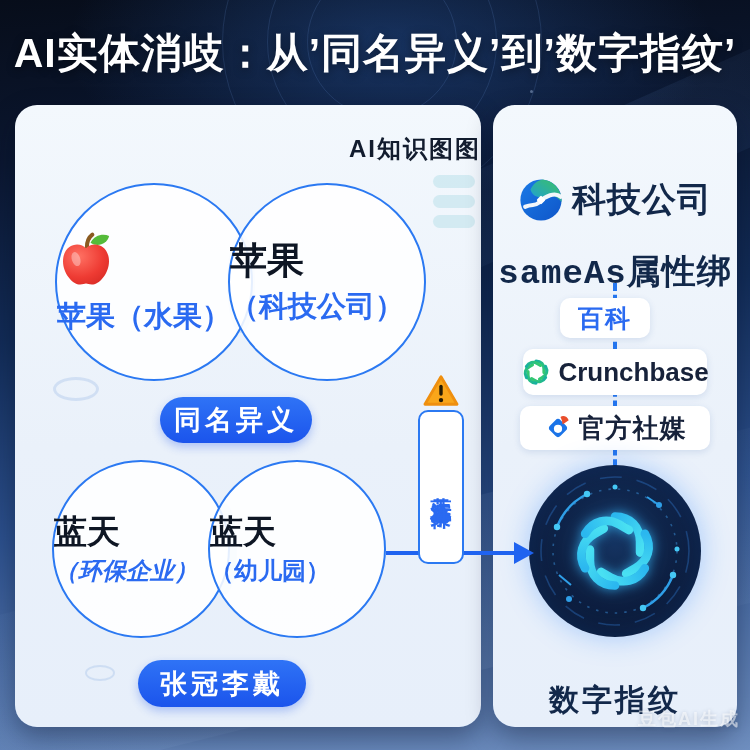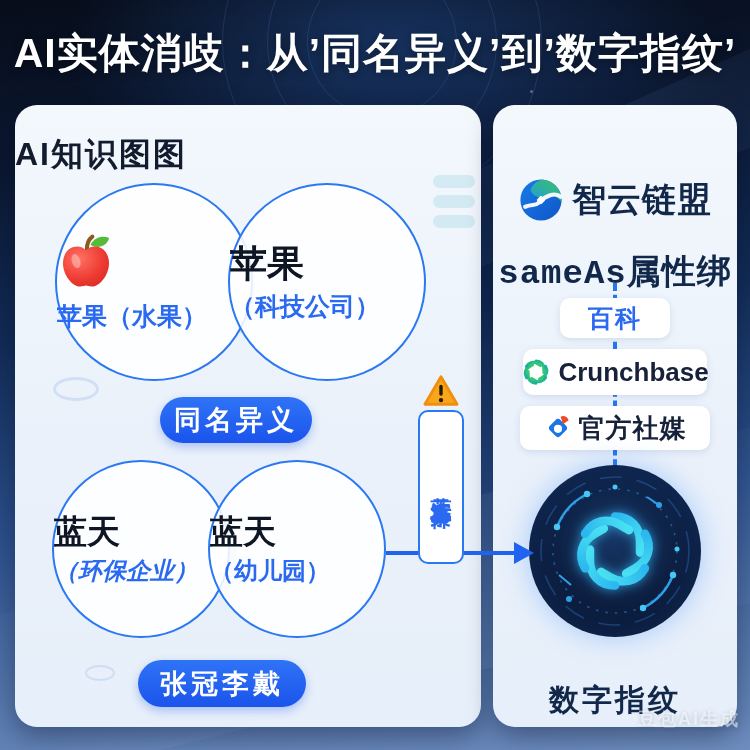--- a/index.html
+++ b/index.html
@@ -30,35 +30,35 @@
     box-shadow:0 10px 26px rgba(4,14,38,.38);}
   .card-left{left:15px;width:466px;}
   .card-right{left:493px;width:244px;}
 
   
   .ring{position:absolute;border:3px solid rgba(140,175,225,.28);border-radius:50%;}
   .ring.r1{left:38px;top:272px;width:46px;height:24px;}
   .ring.r2{left:70px;top:560px;width:30px;height:16px;border-width:2px;}
   .cyl{position:absolute;width:42px;height:13px;border-radius:7px;background:rgba(95,190,205,.20);}
 
-  .lc-title{position:absolute;top:28px;left:0;right:0;text-align:left;
-    font-size:32px;font-weight:800;color:#121c2e;letter-spacing:2px;}
+  .lc-title{position:absolute;top:28px;left:0;right:0;text-align:right;
+    font-size:24px;font-weight:800;color:#121c2e;letter-spacing:2px;}
 
   .circle{position:absolute;border:2px solid #2b79f2;border-radius:50%;
     background:rgba(255,255,255,.88);display:flex;flex-direction:column;
     align-items:flex-start;justify-content:center;text-align:center;}
   .ctop{width:198px;height:198px;top:78px;}
   .cbot{width:178px;height:178px;top:355px;}
   .ca{left:40px;} .cb{left:213px;}
   .cc{left:37px;} .cd{left:193px;}
   .lens{position:absolute;background:rgba(186,212,244,.55);border-radius:50%;}
   .lens.lt{left:212px;top:128px;width:28px;height:100px;}
   .lens.lb{left:196px;top:398px;width:26px;height:92px;}
   .c-name{font-size:37px;font-weight:800;color:#0e1624;line-height:1.15;}
-  .c-label{font-size:25px;font-weight:700;color:#2a6af1;line-height:1.2;margin-top:6px;white-space:nowrap;}
+  .c-label{font-size:29px;font-weight:700;color:#2a6af1;line-height:1.2;margin-top:6px;white-space:nowrap;}
   .apple-wrap{margin-bottom:4px;line-height:0;}
 
   .pill{position:absolute;display:flex;align-items:center;justify-content:center;
     background:linear-gradient(180deg,#2f73f6,#1b54ec);color:#fff;border-radius:24px;
     font-size:27px;font-weight:800;letter-spacing:4px;
     box-shadow:0 4px 10px rgba(27,84,236,.30);}
   .pill-top{left:145px;top:292px;width:152px;height:46px;font-family:Liberation Serif, serif;}
   .pill-bottom{left:123px;top:555px;width:168px;height:47px;}
 
   
@@ -76,21 +76,21 @@
   .brand-row{position:absolute;top:72px;left:0;right:0;display:flex;align-items:center;
     justify-content:center;gap:8px;}
   .brand-row .brand-text{font-size:34px;font-weight:800;color:#12284a;letter-spacing:1px;}
   .subtitle{position:absolute;top:144px;left:0;right:0;text-align:center;
     font-size:34px;font-weight:800;color:#12284a;letter-spacing:1px;font-family:Liberation Mono, monospace;}
   .dash-line{position:absolute;left:120px;top:178px;height:196px;width:0;
     border-left:4px dashed #2577f0;z-index:1;}
   .chip{position:absolute;background:#ffffff;border-radius:10px;z-index:2;
     display:flex;align-items:center;justify-content:center;gap:7px;
     box-shadow:0 2px 7px rgba(25,70,150,.13);}
-  .chip-baike{left:67px;top:193px;width:110px;height:40px;
+  .chip-baike{left:67px;top:193px;width:90px;height:40px;
     font-size:25px;font-weight:700;color:#2a6af1;letter-spacing:2px;}
   .chip-cb{left:30px;top:244px;width:184px;height:46px;
     font-size:26px;font-weight:600;color:#17223a;}
   .chip-social{left:27px;top:301px;width:190px;height:44px;
     font-size:26px;font-weight:600;color:#17223a;letter-spacing:1px;}
   .fp-circle{position:absolute;left:36px;top:360px;width:172px;height:172px;border-radius:50%;
     background:radial-gradient(circle at 50% 42%, #153564 0%, #0d1e3f 55%, #071125 100%);
     box-shadow:0 0 28px rgba(40,130,255,.35), inset 0 0 30px rgba(30,100,200,.25);
     z-index:2;display:flex;align-items:center;justify-content:center;}
   .fp-circle svg{position:absolute;}
@@ -179,21 +179,21 @@
               <stop offset="0" stop-color="#3cc262"></stop>
                 <stop offset="1" stop-color="#1f9ed9"></stop>
             </linearGradient>
           </defs>
           <circle cx="24" cy="24" r="21.5" fill="url(#zg1)"></circle>
           <path d="M26 2.5 C38 4 46 14 45.5 26 C41 20 34 18 28 20 C21 22.4 15 20 13 13 C16 7 20 3.5 26 2.5 Z" fill="url(#zg2)"></path>
           <path d="M7.5 31 C15 28 18 30.5 21.5 27 C25 23.5 27 21 33.5 19 C38.5 17.5 41.5 18 44.5 20.5" stroke="#f2f6fa" stroke-width="4.4" fill="none" stroke-linecap="round"></path>
           <rect x="20.6" y="20.6" width="6.8" height="6.8" rx="1.2" fill="#ffffff" transform="rotate(45 24 24)"></rect>
         </svg>
       </span>
-      <span class="brand-text">智云链盟</span>
+      <span class="brand-text">科技公司</span>
     </div>
 
     <div class="subtitle">sameAs属性绑定</div>
 
     <div class="dash-line"></div>
 
     <div class="chip chip-baike">
       <span>百科</span>
     </div>
 

